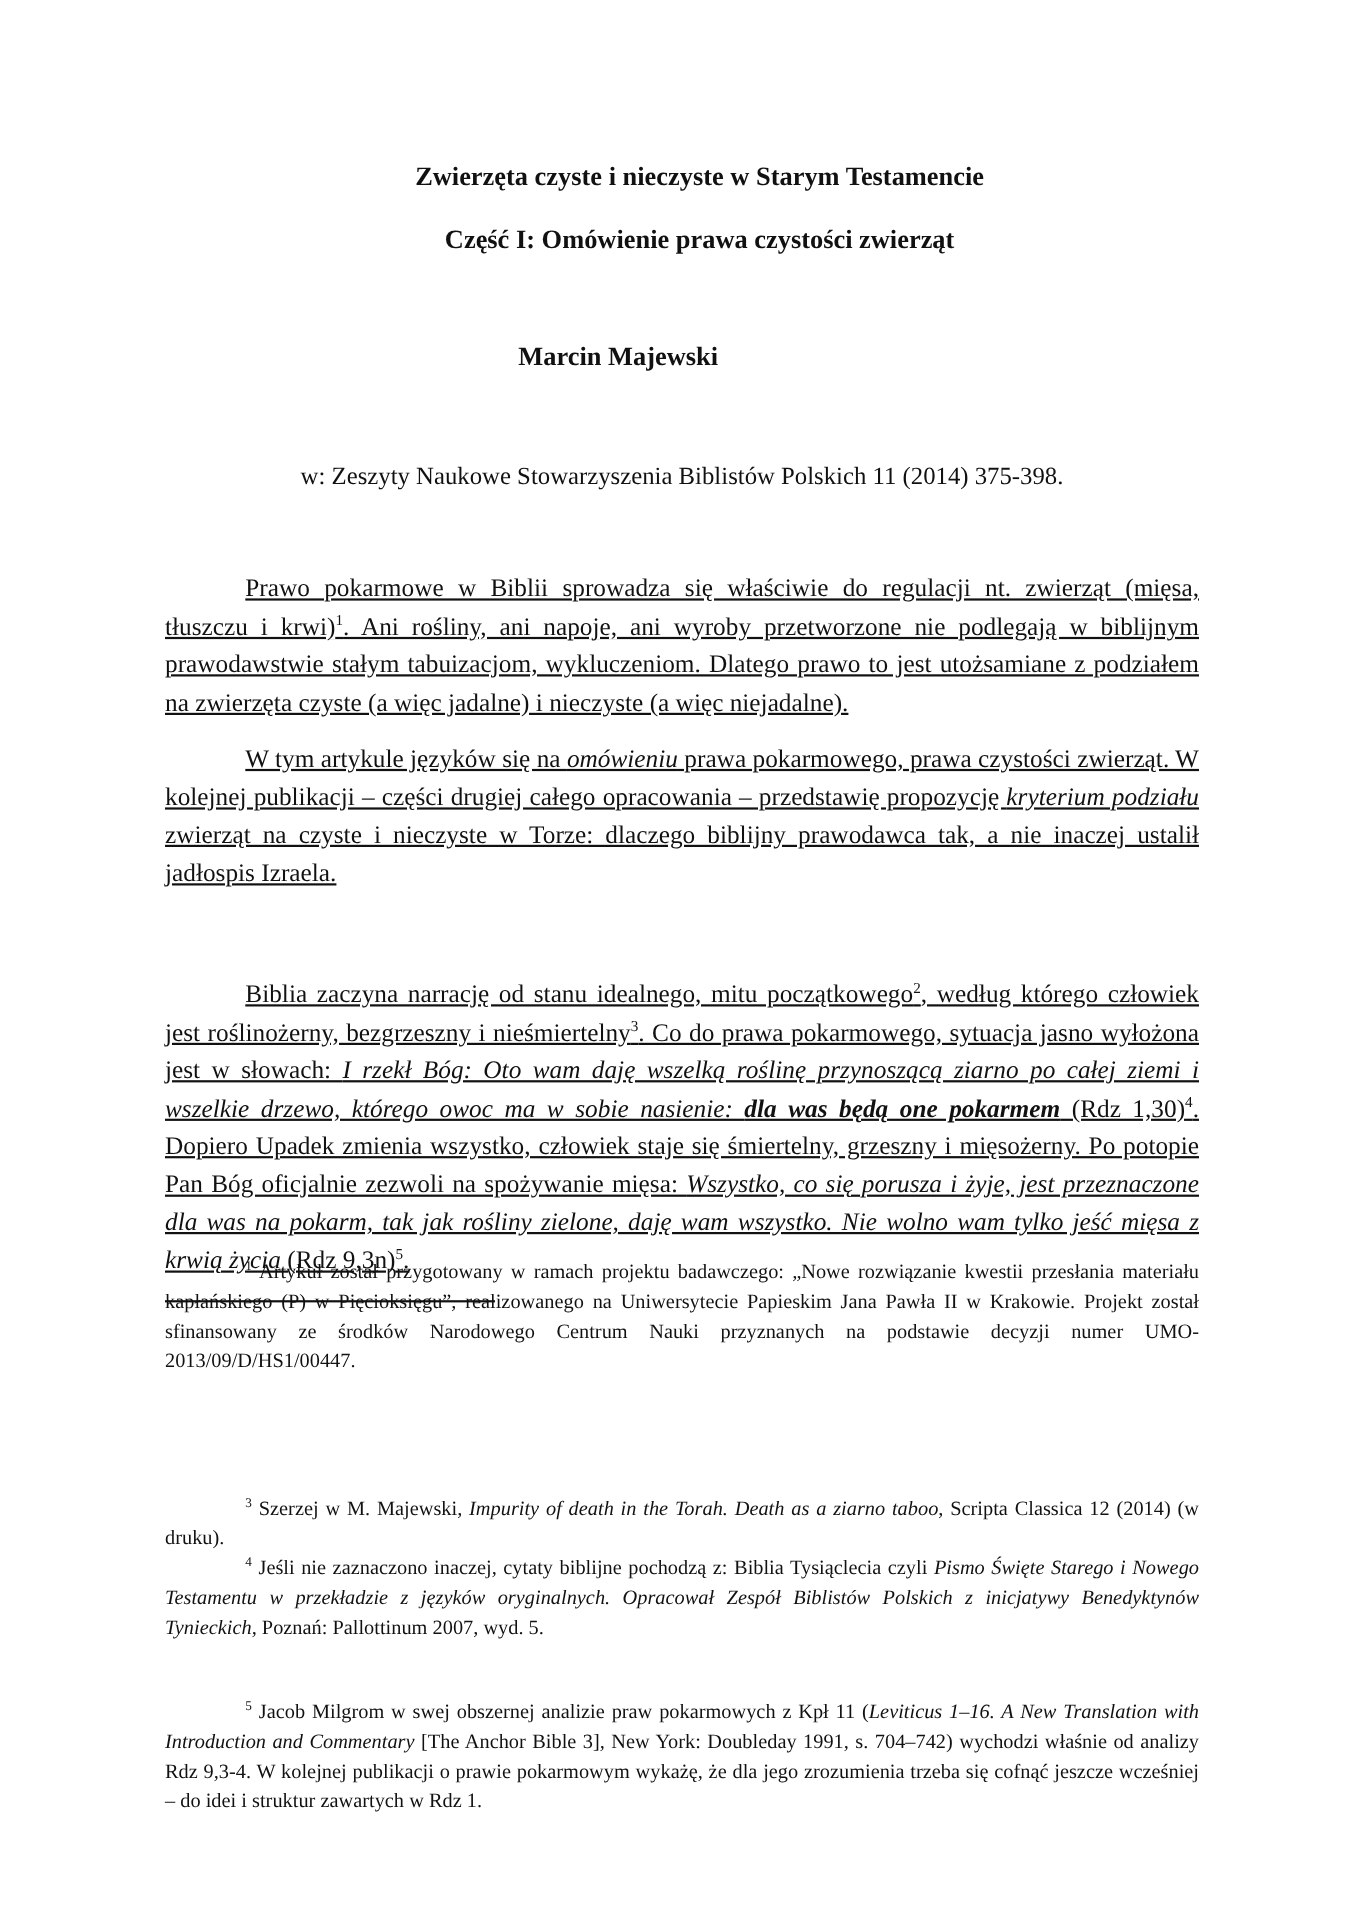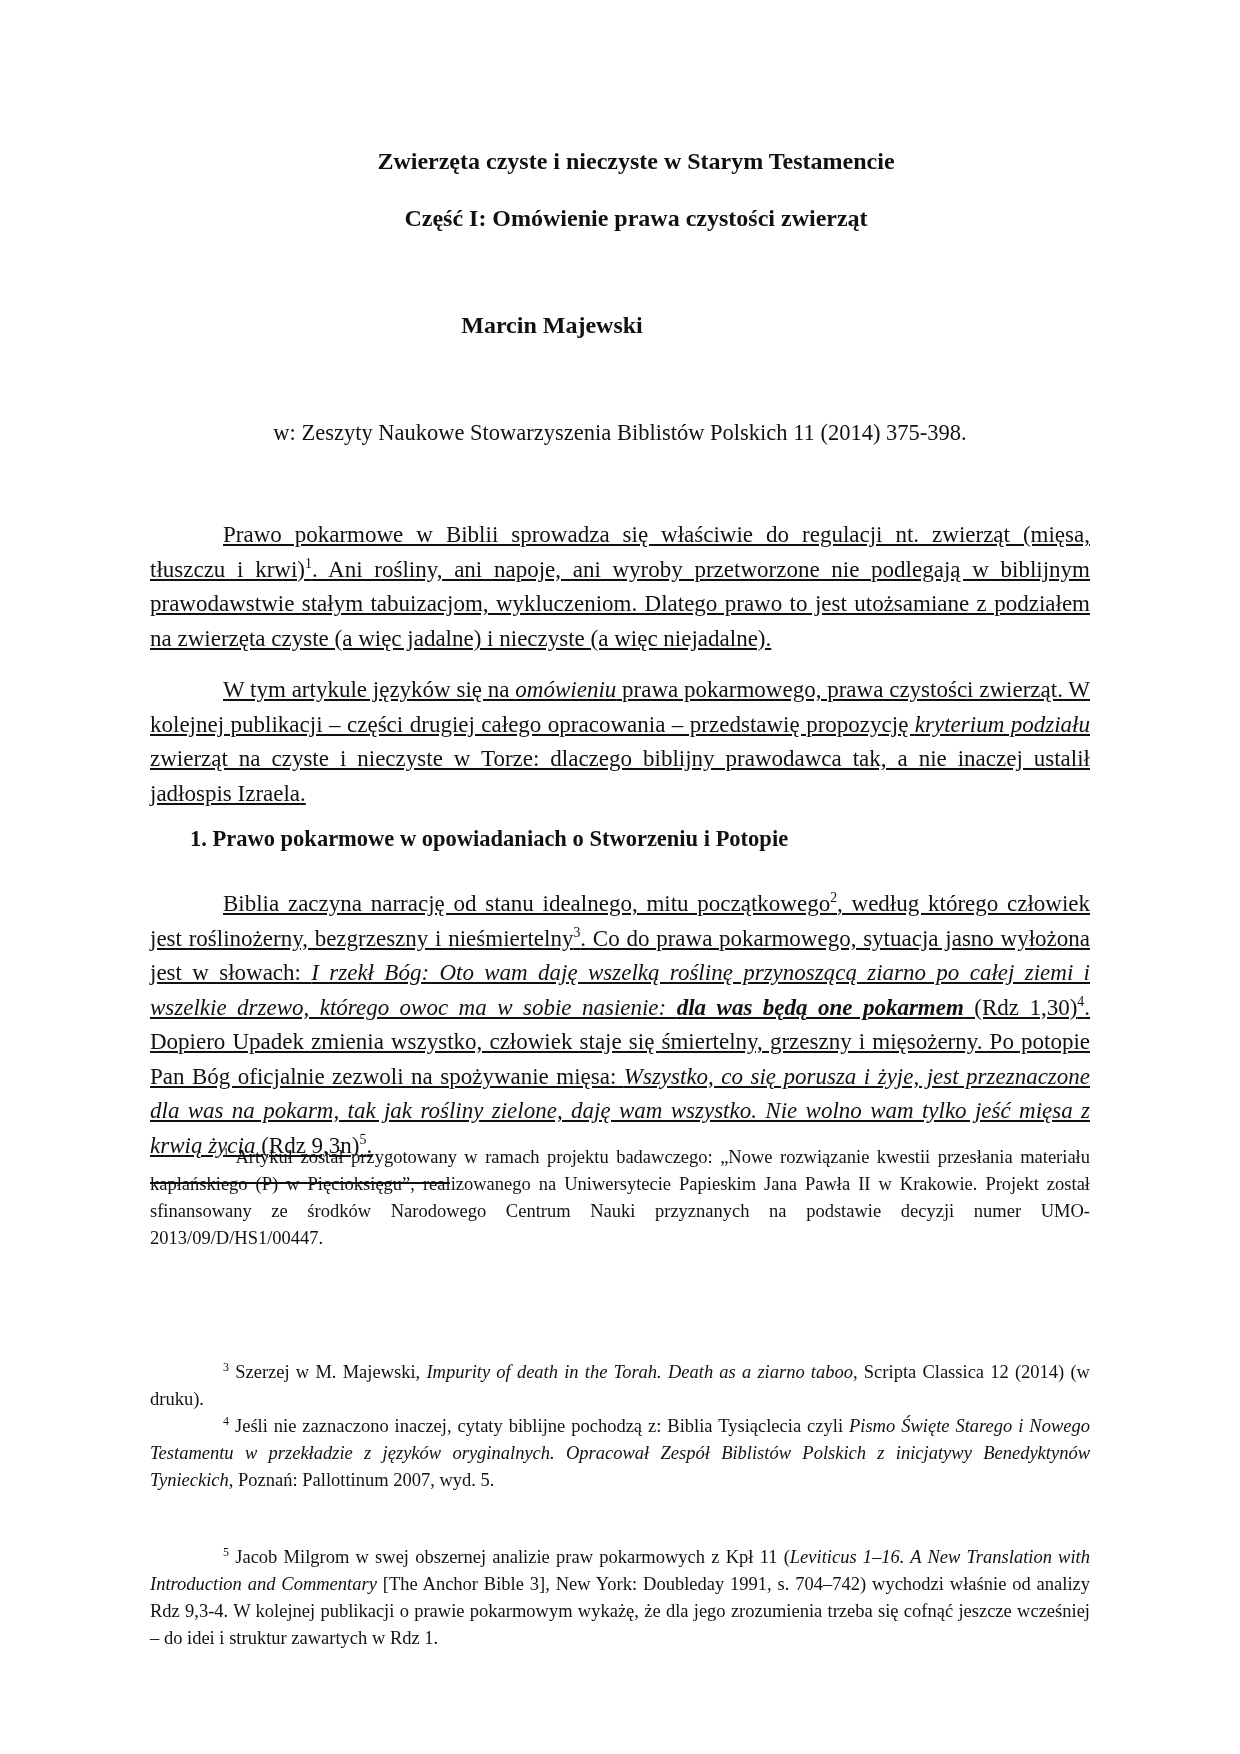--- a/index.html
+++ b/index.html
@@ -2,21 +2,21 @@
 <html><head>
 <meta charset="utf-8">
 <style>
   html, body { margin: 0; padding: 0; background: #ffffff; }
   body { width: 1240px; height: 1754px; position: relative; overflow: hidden;
          font-family: "Liberation Serif", "DejaVu Serif", serif; color: #111; }
   .page { position: absolute; left: 0; top: 0; width: 1240px; height: 1754px; }
   .title { position: absolute; left: 0; width: 1240px; text-align: center; font-weight: bold; font-size: 24px; margin-left: 16px; }
   .t1 { top: 148px; }
   .t2 { top: 205px; }
-  .author { position: absolute; top: 312px; left: 0; width: 1104px; text-align: center; font-weight: bold; font-size: 24px; }
+  .author { position: absolute; top: 312px; left: 10px; width: 1104px; text-align: center; font-weight: bold; font-size: 24px; }
   .source { position: absolute; top: 420px; left: 0; width: 1240px; text-align: center; font-size: 22.5px; }
   .body { position: absolute; left: 150px; width: 940px; font-size: 23px; line-height: 34.5px; text-align: justify; text-decoration: underline; }
   .p1 { top: 518px; }
   .p2 { top: 673px; }
   .h1 { position: absolute; top: 826px; left: 190px; font-weight: bold; font-size: 22.5px; }
   .p3 { top: 887px; }
   .body p, .fn p { margin: 0; text-indent: 73px; }
   sup { font-size: 60%; line-height: 0; vertical-align: super; }
   .sep { position: absolute; top: 1182px; left: 150px; width: 300px; height: 2px; background: #111; }
   .fn { position: absolute; left: 150px; width: 940px; font-size: 18.5px; line-height: 27px; text-align: justify; }
@@ -38,21 +38,20 @@
   <div class="source">w: Zeszyty Naukowe Stowarzyszenia Biblistów Polskich 11 (2014) 375-398.</div>
 
   <div class="body p1">
     <p><span>Prawo pokarmowe w Biblii sprowadza się właściwie do regulacji nt. zwierząt (mięsa, tłuszczu i krwi)</span><sup>1</sup><span>. Ani rośliny, ani napoje, ani wyroby przetworzone nie podlegają w biblijnym prawodawstwie stałym tabuizacjom, wykluczeniom. Dlatego prawo to jest utożsamiane z podziałem na zwierzęta czyste (a więc jadalne) i nieczyste (a więc niejadalne).</span></p>
   </div>
 
   <div class="body p2">
     <p><span>W tym artykule języków się na </span><i>omówieniu</i><span> prawa pokarmowego, prawa czystości zwierząt. W kolejnej publikacji – części drugiej całego opracowania – przedstawię propozycję </span><i>kryterium podziału</i><span> zwierząt na czyste i nieczyste w Torze: dlaczego biblijny prawodawca tak, a nie inaczej ustalił jadłospis Izraela.</span></p>
   </div>
 
-  <div class="h1">1. Prawo pokarmowe w opowiadaniach o Stworzeniu i Potopie</div>
 
   <div class="body p3">
     <p><span>Biblia zaczyna narrację od stanu idealnego, mitu początkowego</span><sup>2</sup><span>, według którego człowiek jest roślinożerny, bezgrzeszny i nieśmiertelny</span><sup>3</sup><span>. Co do prawa pokarmowego, sytuacja jasno wyłożona jest w słowach: </span><i>I rzekł Bóg: Oto wam daję wszelką roślinę przynoszącą ziarno po całej ziemi i wszelkie drzewo, którego owoc ma w sobie nasienie: </i><b><i>dla was będą one pokarmem</i></b><span> (Rdz 1,30)</span><sup>4</sup><span>. Dopiero Upadek zmienia wszystko, człowiek staje się śmiertelny, grzeszny i mięsożerny. Po potopie Pan Bóg oficjalnie zezwoli na spożywanie mięsa: </span><i>Wszystko, co się porusza i żyje, jest przeznaczone dla was na pokarm, tak jak rośliny zielone, daję wam wszystko. Nie wolno wam tylko jeść mięsa z krwią życia</i><span> (Rdz 9,3n)</span><sup>5</sup><span>.</span></p>
   </div>
 
   <div class="sep"></div>
 
   <div class="fn fn1">
     <p><sup>1</sup><span> Artykuł został przygotowany w ramach projektu badawczego: „Nowe rozwiązanie kwestii przesłania materiału kapłańskiego (P) w Pięcioksięgu”, realizowanego na Uniwersytecie Papieskim Jana Pawła II w Krakowie. Projekt został sfinansowany ze środków Narodowego Centrum Nauki przyznanych na podstawie decyzji numer UMO-2013/09/D/HS1/00447.</span></p>
   </div>

